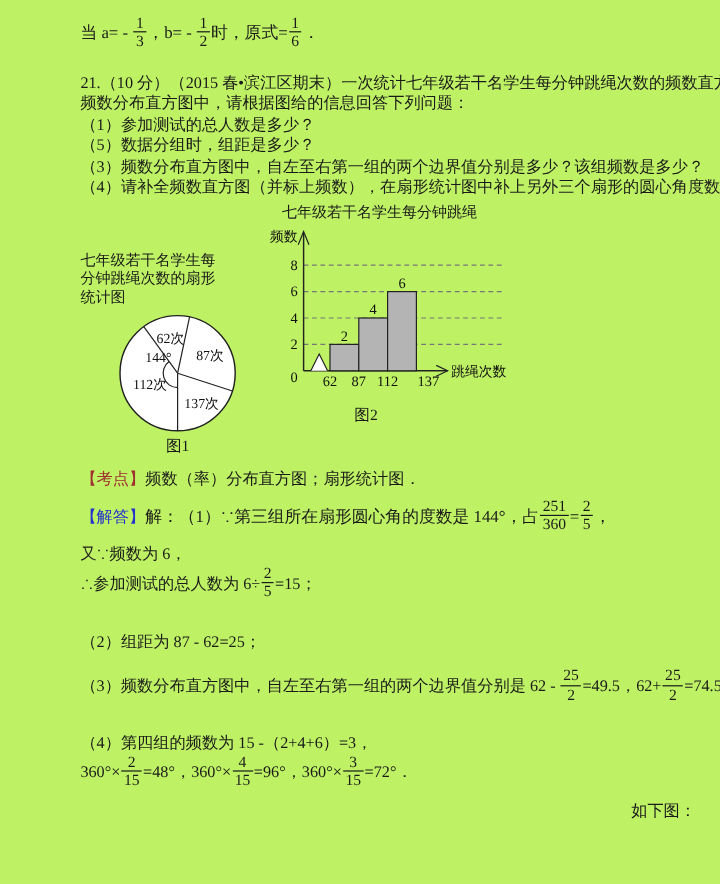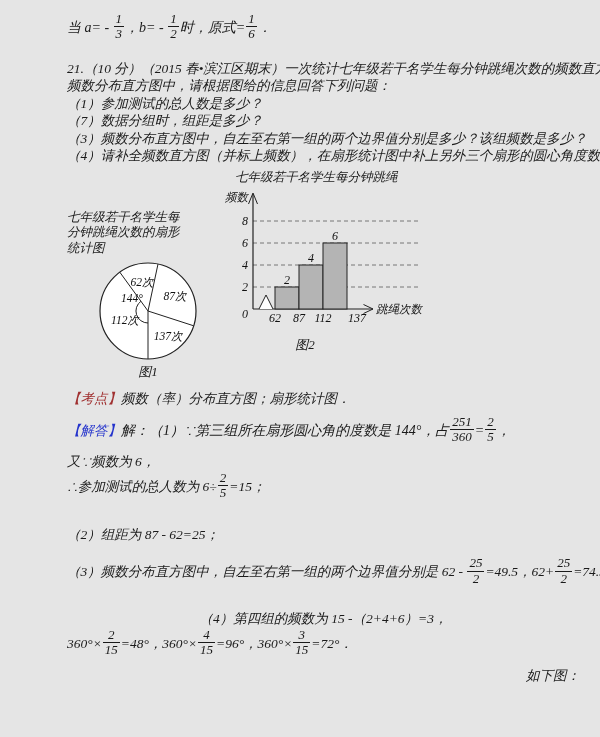--- a/index.html
+++ b/index.html
@@ -1,21 +1,20 @@
 <!DOCTYPE html>
 <html><head>
 <meta charset="utf-8">
 <style>
   html,body{margin:0;padding:0;background:#ffffff;}
   .page{
     position:relative;width:600px;height:737px;box-sizing:border-box;
-    background:#e5e5e5;color:#1a1a1a;overflow:hidden;
+    background:#bef264;color:#1a1a1a;overflow:hidden;
     padding:10px 20px 0 67px;
     font-family:"Liberation Serif","DejaVu Serif",serif;
-    font-style:italic;
   }
   svg{font-family:"Liberation Serif","DejaVu Serif",serif;}
   .math-line{font-size:14px;white-space:nowrap;}
   .prelude{margin:4px 0 16px 0;}
   .frac{display:inline-block;vertical-align:middle;text-align:center;line-height:1.1;
         font-size:13px;margin:0 1px;transform:translateY(-2px);}
   .frac .fnum{display:block;border-bottom:1px solid #1a1a1a;padding:0 2px;}
   .frac .fden{display:block;padding:0 2px;}
   .text-line{font-size:13.5px;line-height:17.5px;white-space:nowrap;}
   .figures-row{display:flex;align-items:flex-start;margin-top:5px;}
@@ -23,34 +22,34 @@
   .pie-col{width:152px;margin-top:40px;flex:none;}
   .pie-col svg{display:block;margin:4px 0 0 6px;}
   .pie-caption{width:150px;margin-left:6px;text-align:center;}
   .hist-col{flex:none;margin-left:6px;}
   .hist-title{padding-left:10px;}
   .hist-caption{width:160px;text-align:center;}
   .fig-caption{font-size:13px;margin-top:1px;}
   .tag-line{font-size:13.5px;margin-top:9px;white-space:nowrap;}
   .sol-line{font-size:13.5px;white-space:nowrap;}
   .mt2{margin-top:2px;} .mt6{margin-top:6px;} .mt8{margin-top:8px;text-align:right;}
-  .mt10{margin-top:10px;} .mt14{margin-top:14px;} .mt22{margin-top:22px;text-align:center;} .mt24{margin-top:24px;}
+  .mt10{margin-top:10px;} .mt14{margin-top:14px;} .mt22{margin-top:22px;} .mt24{margin-top:24px;}
 </style>
 </head>
 <body>
 
 <div class="page">
 
   <div class="math-line prelude"><span>当 a= - </span><span class="frac"><span class="fnum">1</span><span class="fden">3</span></span><span>，b= - </span><span class="frac"><span class="fnum">1</span><span class="fden">2</span></span><span>时，原式=</span><span class="frac"><span class="fnum">1</span><span class="fden">6</span></span><span>．</span></div>
 
   <div>
     <div class="text-line">21.（10 分）（2015 春•滨江区期末）一次统计七年级若干名学生每分钟跳绳次数的频数直方</div>
     <div class="text-line">频数分布直方图中，请根据图给的信息回答下列问题：</div>
     <div class="text-line">（1）参加测试的总人数是多少？</div>
-    <div class="text-line">（7）数据分组时，组距是多少？</div>
+    <div class="text-line">（5）数据分组时，组距是多少？</div>
     <div class="text-line">（3）频数分布直方图中，自左至右第一组的两个边界值分别是多少？该组频数是多少？</div>
     <div class="text-line">（4）请补全频数直方图（并标上频数），在扇形统计图中补上另外三个扇形的圆心角度数．</div>
   </div>
 
   <div class="figures-row">
     <div class="pie-col">
       <div class="fig-title">
         <div>七年级若干名学生每</div>
         <div>分钟跳绳次数的扇形</div>
         <div>统计图</div>

